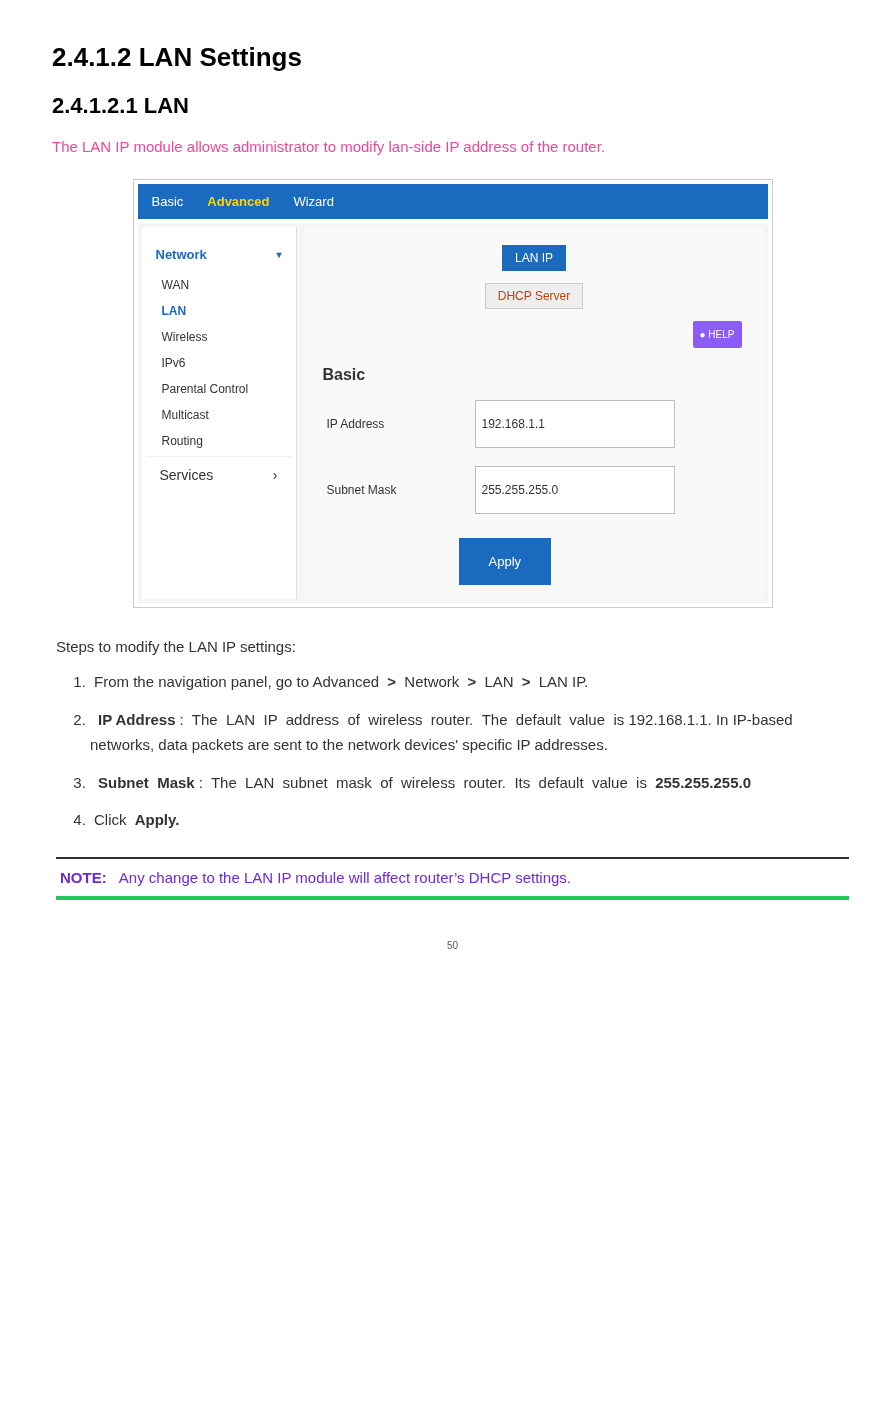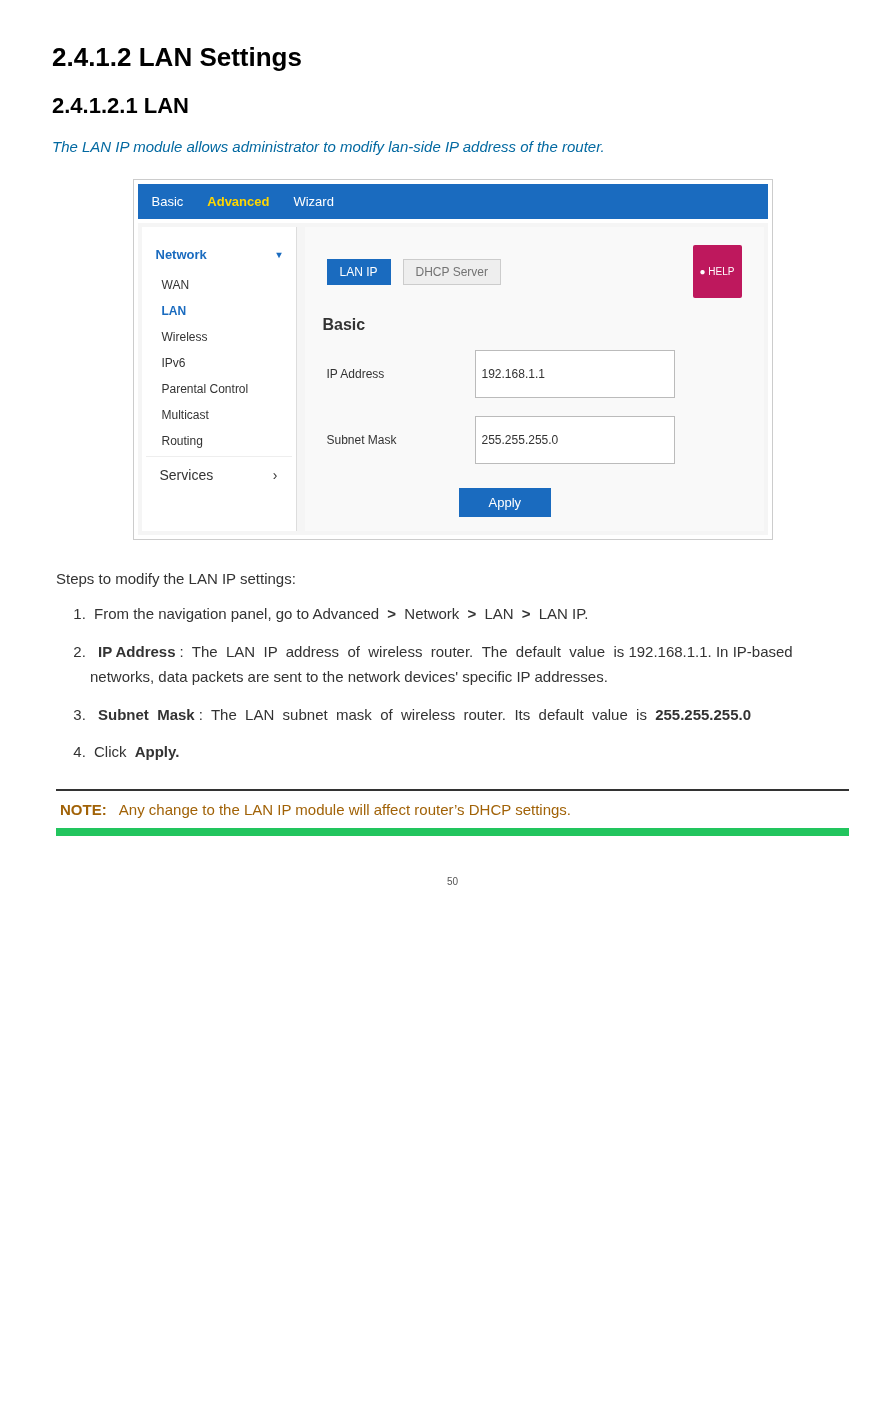--- a/index.html
+++ b/index.html
@@ -22,23 +22,22 @@
     h2.sub-title {
       font-size: 22px;
       font-weight: bold;
       margin-bottom: 16px;
       color: #000;
     }
 
     p.description {
       font-size: 15px;
       margin-bottom: 20px;
-      color: #0369a1;
+      color: #ec4899;
       line-height: 1.6;
-      font-style: italic;
     }
 
     
     .router-ui {
       border: 1px solid #ccc;
       width: 640px;
       margin: 0 auto 30px auto;
       font-size: 13px;
     }
 
@@ -121,43 +120,44 @@
       font-size: 11px;
       color: #555;
       margin-bottom: 10px;
     }
 
     .tab-bar {
       display: flex;
       gap: 4px;
       margin-bottom: 14px;
       align-items: center;
+      flex-direction: column;
     }
 
     .tab {
       padding: 5px 12px;
       font-size: 12px;
       cursor: pointer;
       border: 1px solid #ccc;
       background: #eee;
-      color: #737373;
+      color: #c2410c;
     }
 
     .tab.active {
       background: #1a6bbf;
       color: #fff;
       border-color: #1a6bbf;
     }
 
     .help-btn {
       margin-left: auto;
-      background: #be185d;
+      background: #8b5cf6;
       color: #fff;
       font-size: 10px;
-      padding: 21px 7px;
+      padding: 8px 7px;
       border-radius: 2px;
     }
 
     .section-title {
       font-size: 16px;
       font-weight: bold;
       color: #333;
       margin-bottom: 12px;
     }
 
@@ -179,21 +179,21 @@
       font-size: 12px;
       border: 1px solid #bbb;
       background: #fff;
       color: #333;
     }
 
     .apply-btn {
       background: #1a6bbf;
       color: #fff;
       border: none;
-      padding: 7px 30px;
+      padding: 16px 30px;
       font-size: 13px;
       cursor: pointer;
       margin-top: 10px;
       margin-left: 140px;
     }
 
     
     .steps-section {
       margin-top: 24px;
     }
@@ -215,25 +215,25 @@
       margin-bottom: 12px;
       color: #333;
     }
 
     ol.steps-list li .step-text {
       text-align: justify;
     }
 
     .note-box {
       border-top: 2px solid #333;
-      border-bottom: 8px solid #22c55e;
+      border-bottom: 4px solid #22c55e;
       padding: 10px 0;
       margin-top: 24px;
       font-size: 15px;
-      color: #a16207;
+      color: #6d28d9;
     }
 
     .page-number {
       text-align: center;
       margin-top: 40px;
       font-size: 10px;
       color: #555;
     }
 
     .bold { font-weight: bold; }

